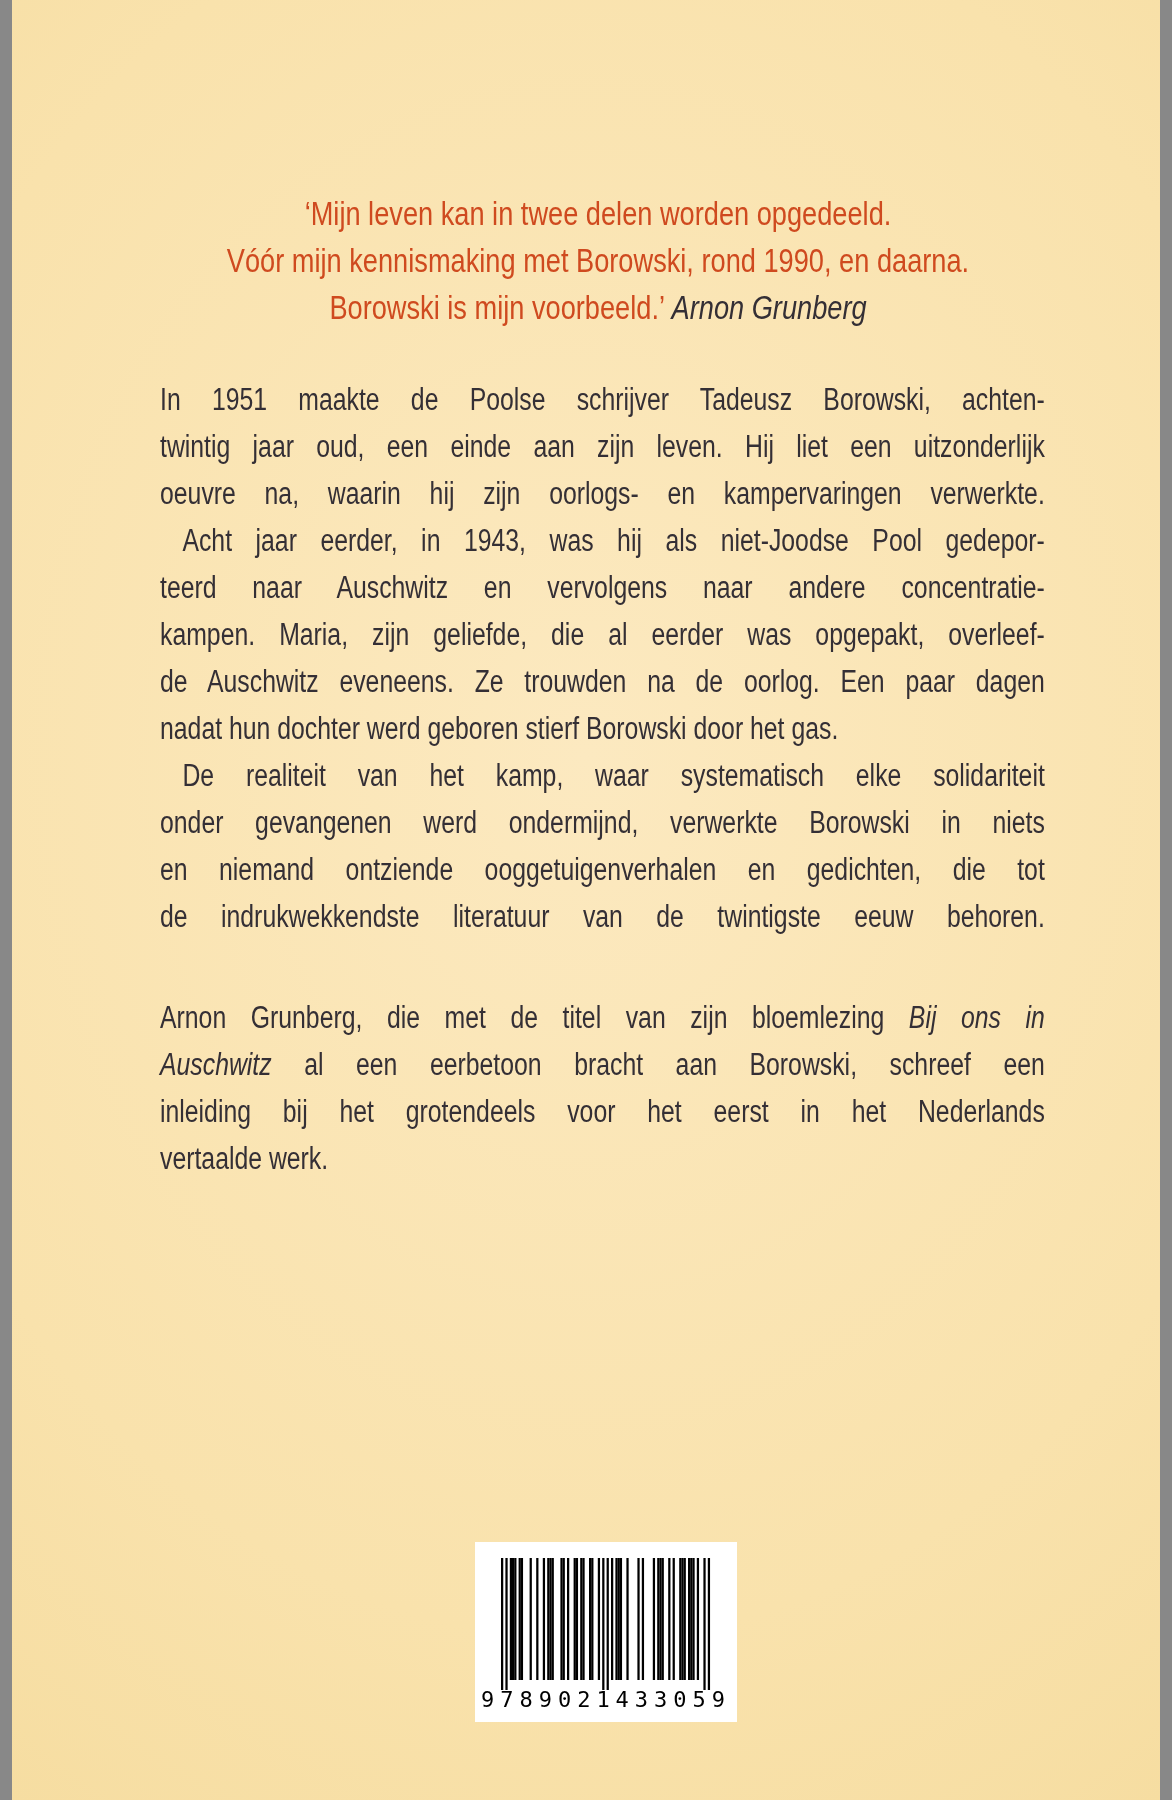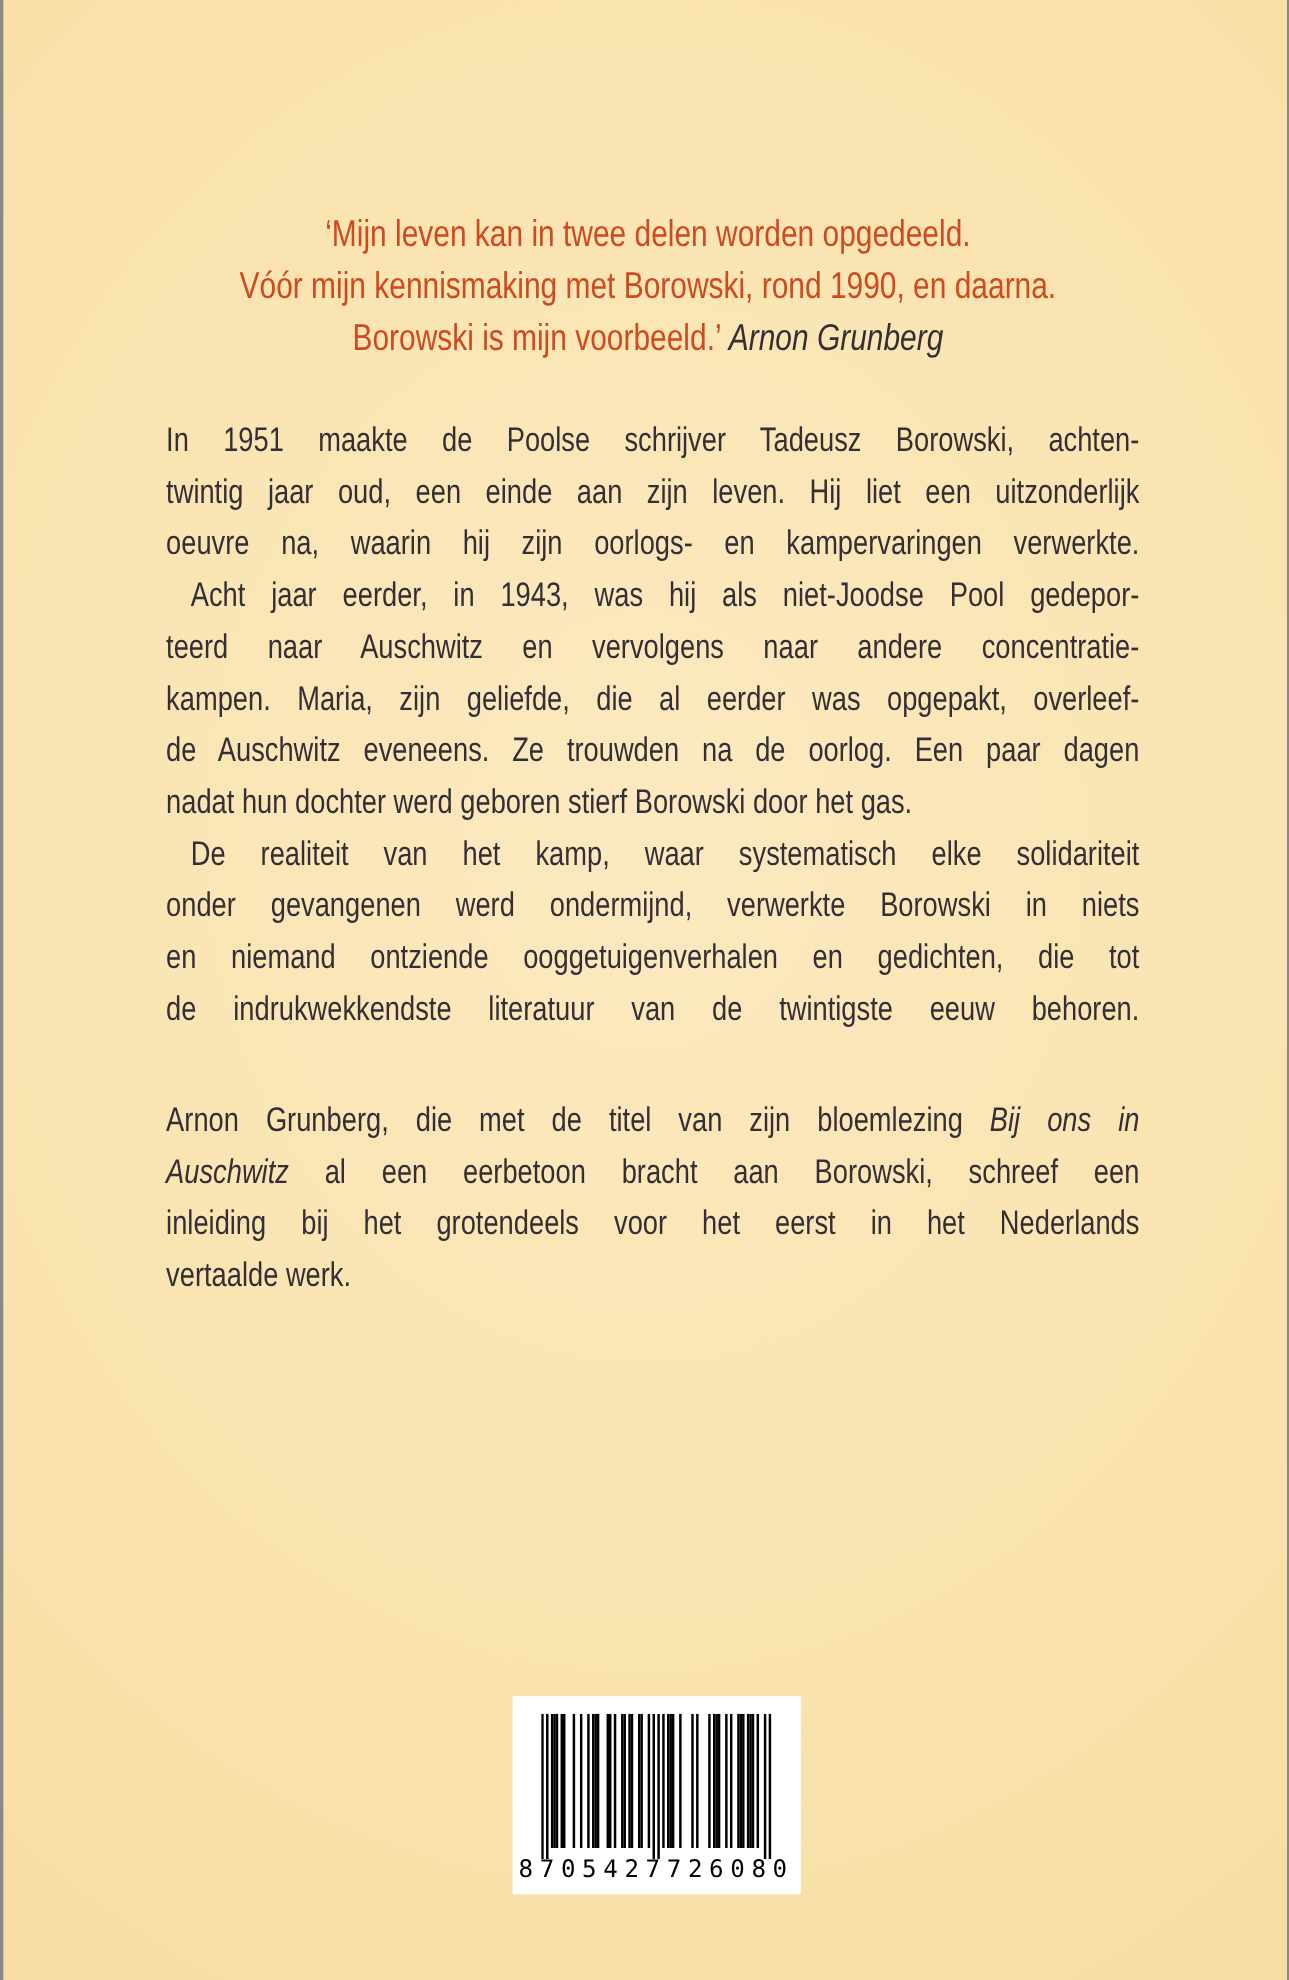--- a/index.html
+++ b/index.html
@@ -4,21 +4,20 @@
 <style>
   html, body { margin: 0; padding: 0; background: #888; }
   .page {
     position: relative;
     width: 1148px;
     height: 1800px;
     margin: 0 auto;
     overflow: hidden;
     background: radial-gradient(ellipse 90% 70% at 50% 42%, var(--bg-light) 0%, var(--bg) 70%, var(--bg-edge) 100%);
     font-family: "Liberation Sans", sans-serif;
-    padding-left: 19px;
   }
   
   .quote {
     position: absolute;
     top: 190px;
     left: -147px;
     width: 1466px;
     transform: scaleX(0.8);
     transform-origin: 50% 0;
     text-align: center;
@@ -164,16 +163,16 @@
         <rect x="178.20" y="0" width="2.25" height="122"></rect>
         <rect x="180.40" y="0" width="2.25" height="122"></rect>
         <rect x="182.60" y="0" width="2.25" height="122"></rect>
         <rect x="187.00" y="0" width="2.25" height="122"></rect>
         <rect x="189.20" y="0" width="2.25" height="122"></rect>
         <rect x="191.40" y="0" width="2.25" height="122"></rect>
         <rect x="195.80" y="0" width="2.25" height="122"></rect>
         <rect x="202.40" y="0" width="2.25" height="132"></rect>
         <rect x="206.80" y="0" width="2.25" height="132"></rect>
       </svg>
-    <div class="barcode-number">8705427726080</div>
+    <div class="barcode-number">9789021433059</div>
   </div>
 
 </div>
 
 </body></html>

